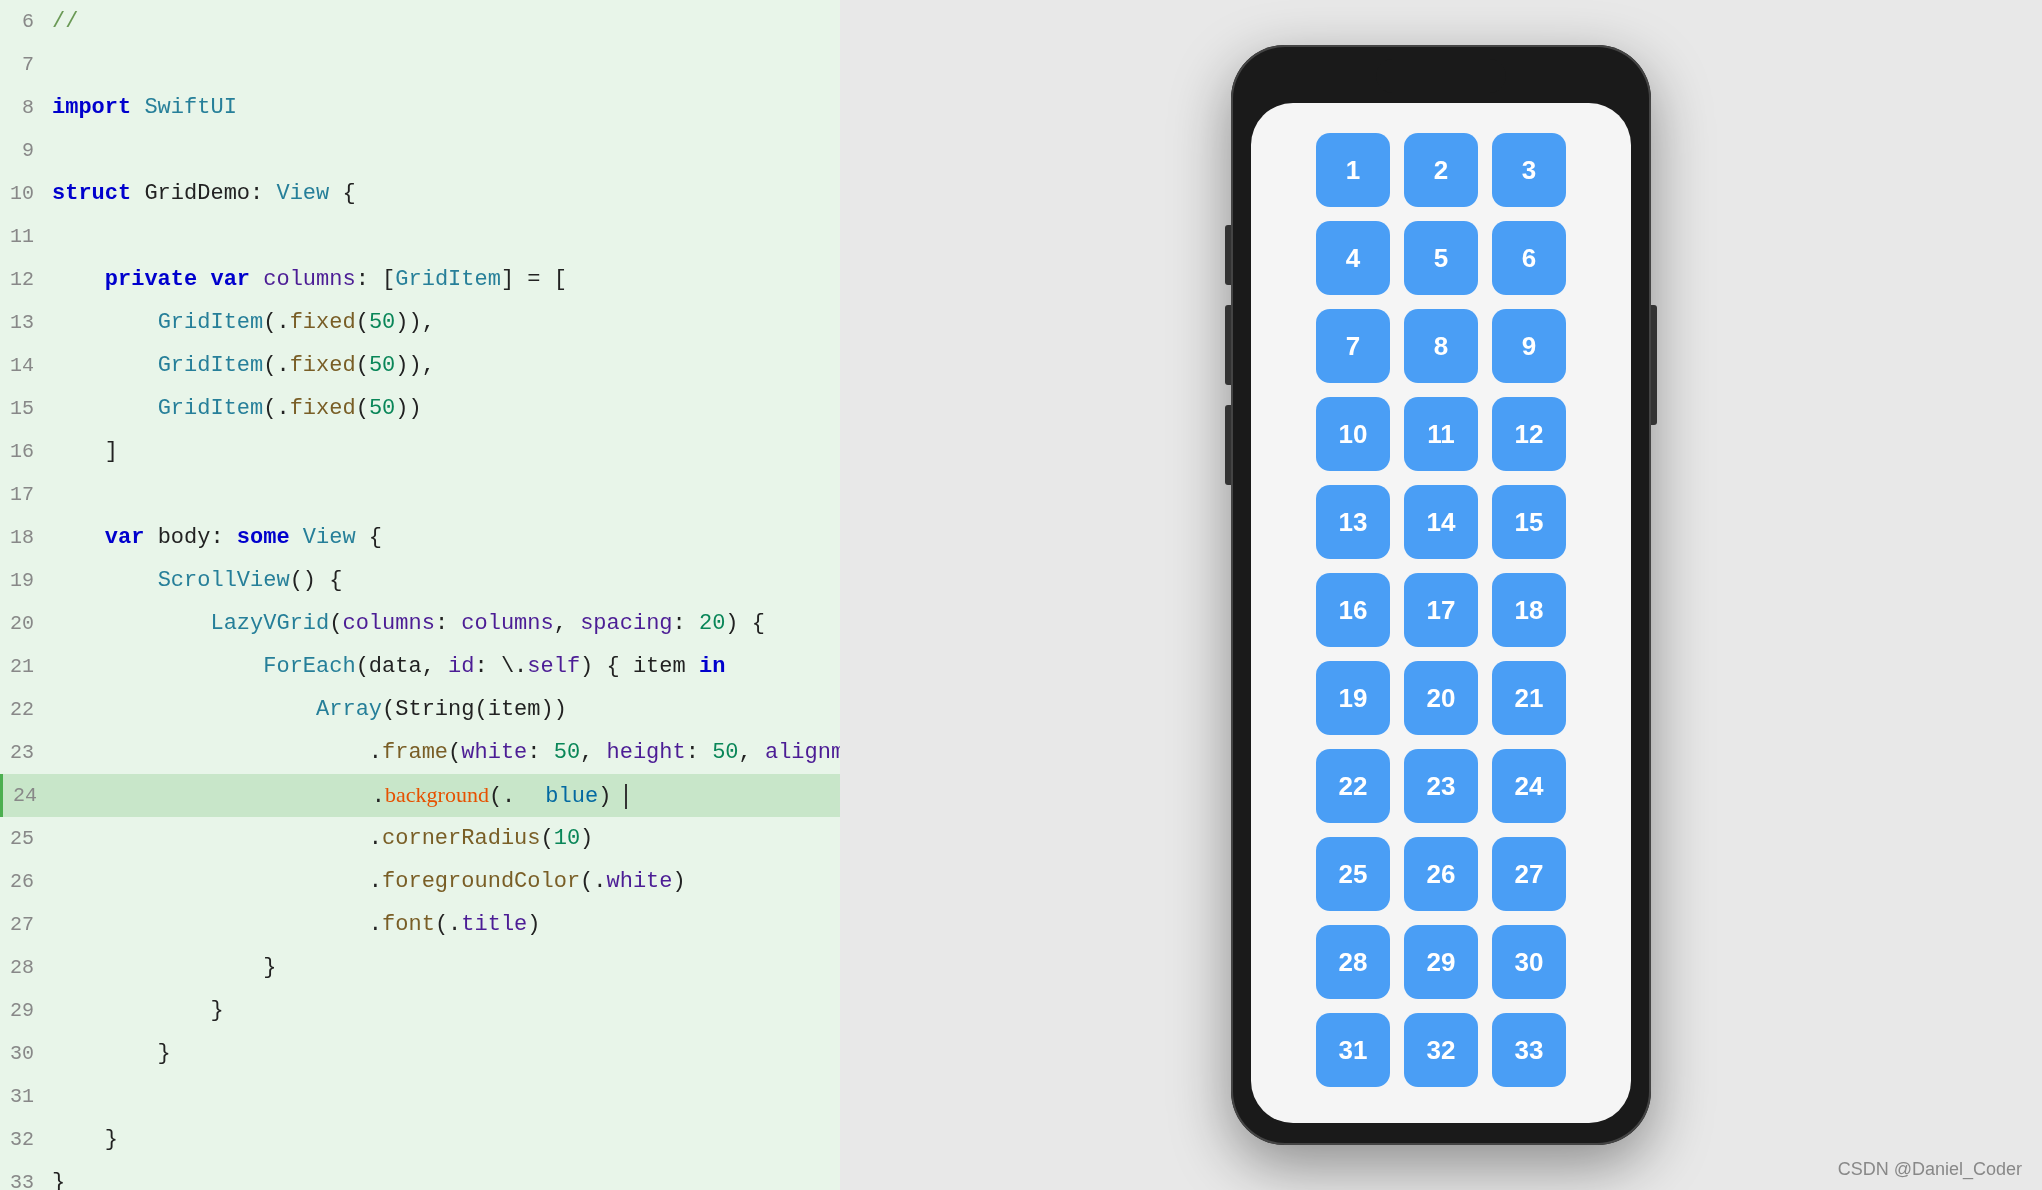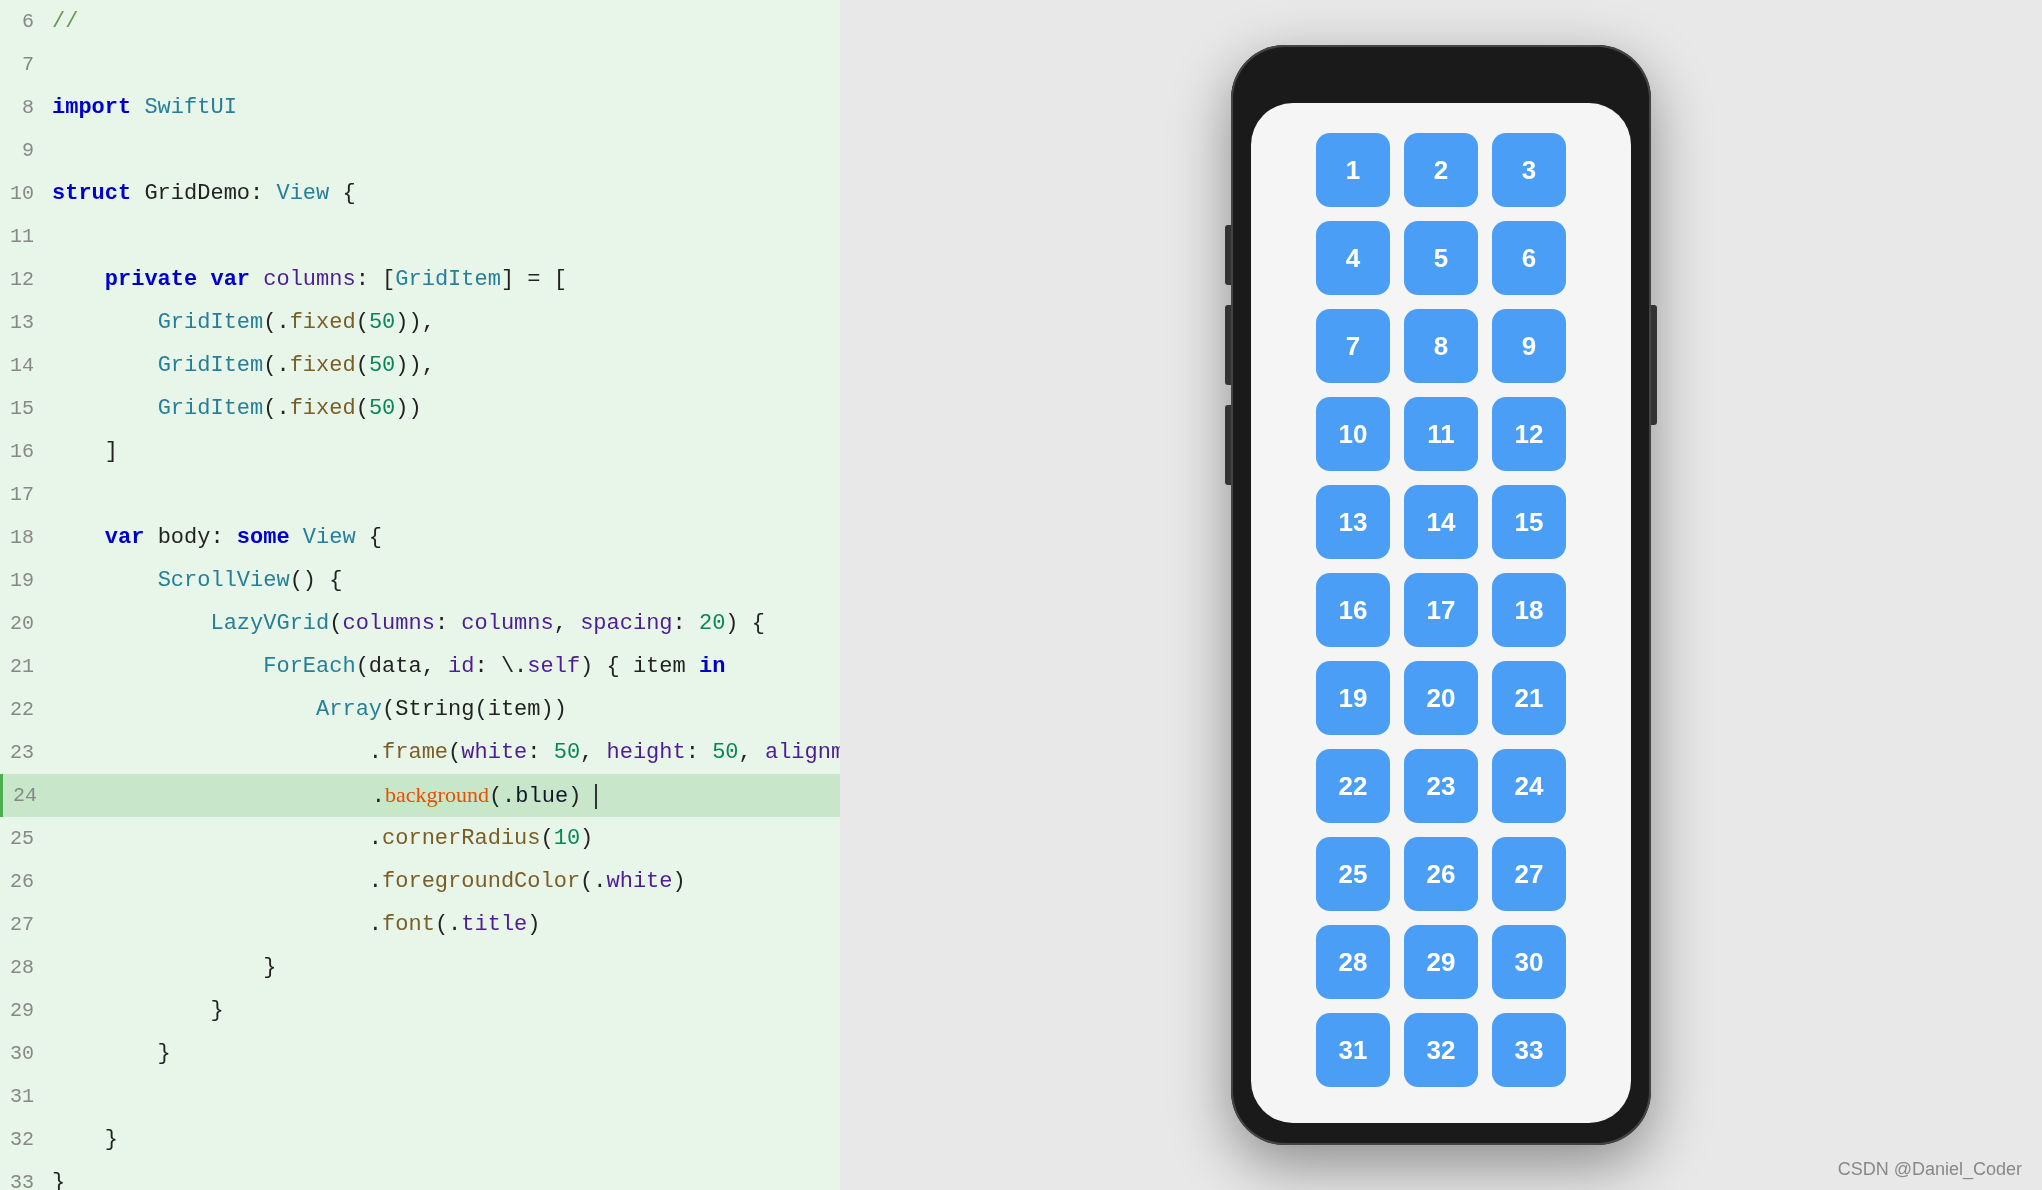--- a/index.html
+++ b/index.html
@@ -55,21 +55,21 @@
       font-size: 22px;
     }
 
     
     .c-comment { color: #6a9955; }
     .c-keyword { color: #0000cd; font-weight: bold; }
     .c-type { color: #267f99; }
     .c-number { color: #098658; }
     .c-method { color: #795e26; }
     .c-plain { color: #222; }
-    .c-blue { color: #0f172a; }
+    .c-blue { color: #0369a1; margin-left: 30px; }
     .c-teal { color: #4c1d95; }
     .c-orange { color: #e65100; font-family: Liberation Serif, serif; }
 
     
     .preview-panel {
       flex: 1;
       height: 1190px;
       background: #e8e8e8;
       display: flex;
       align-items: center;

